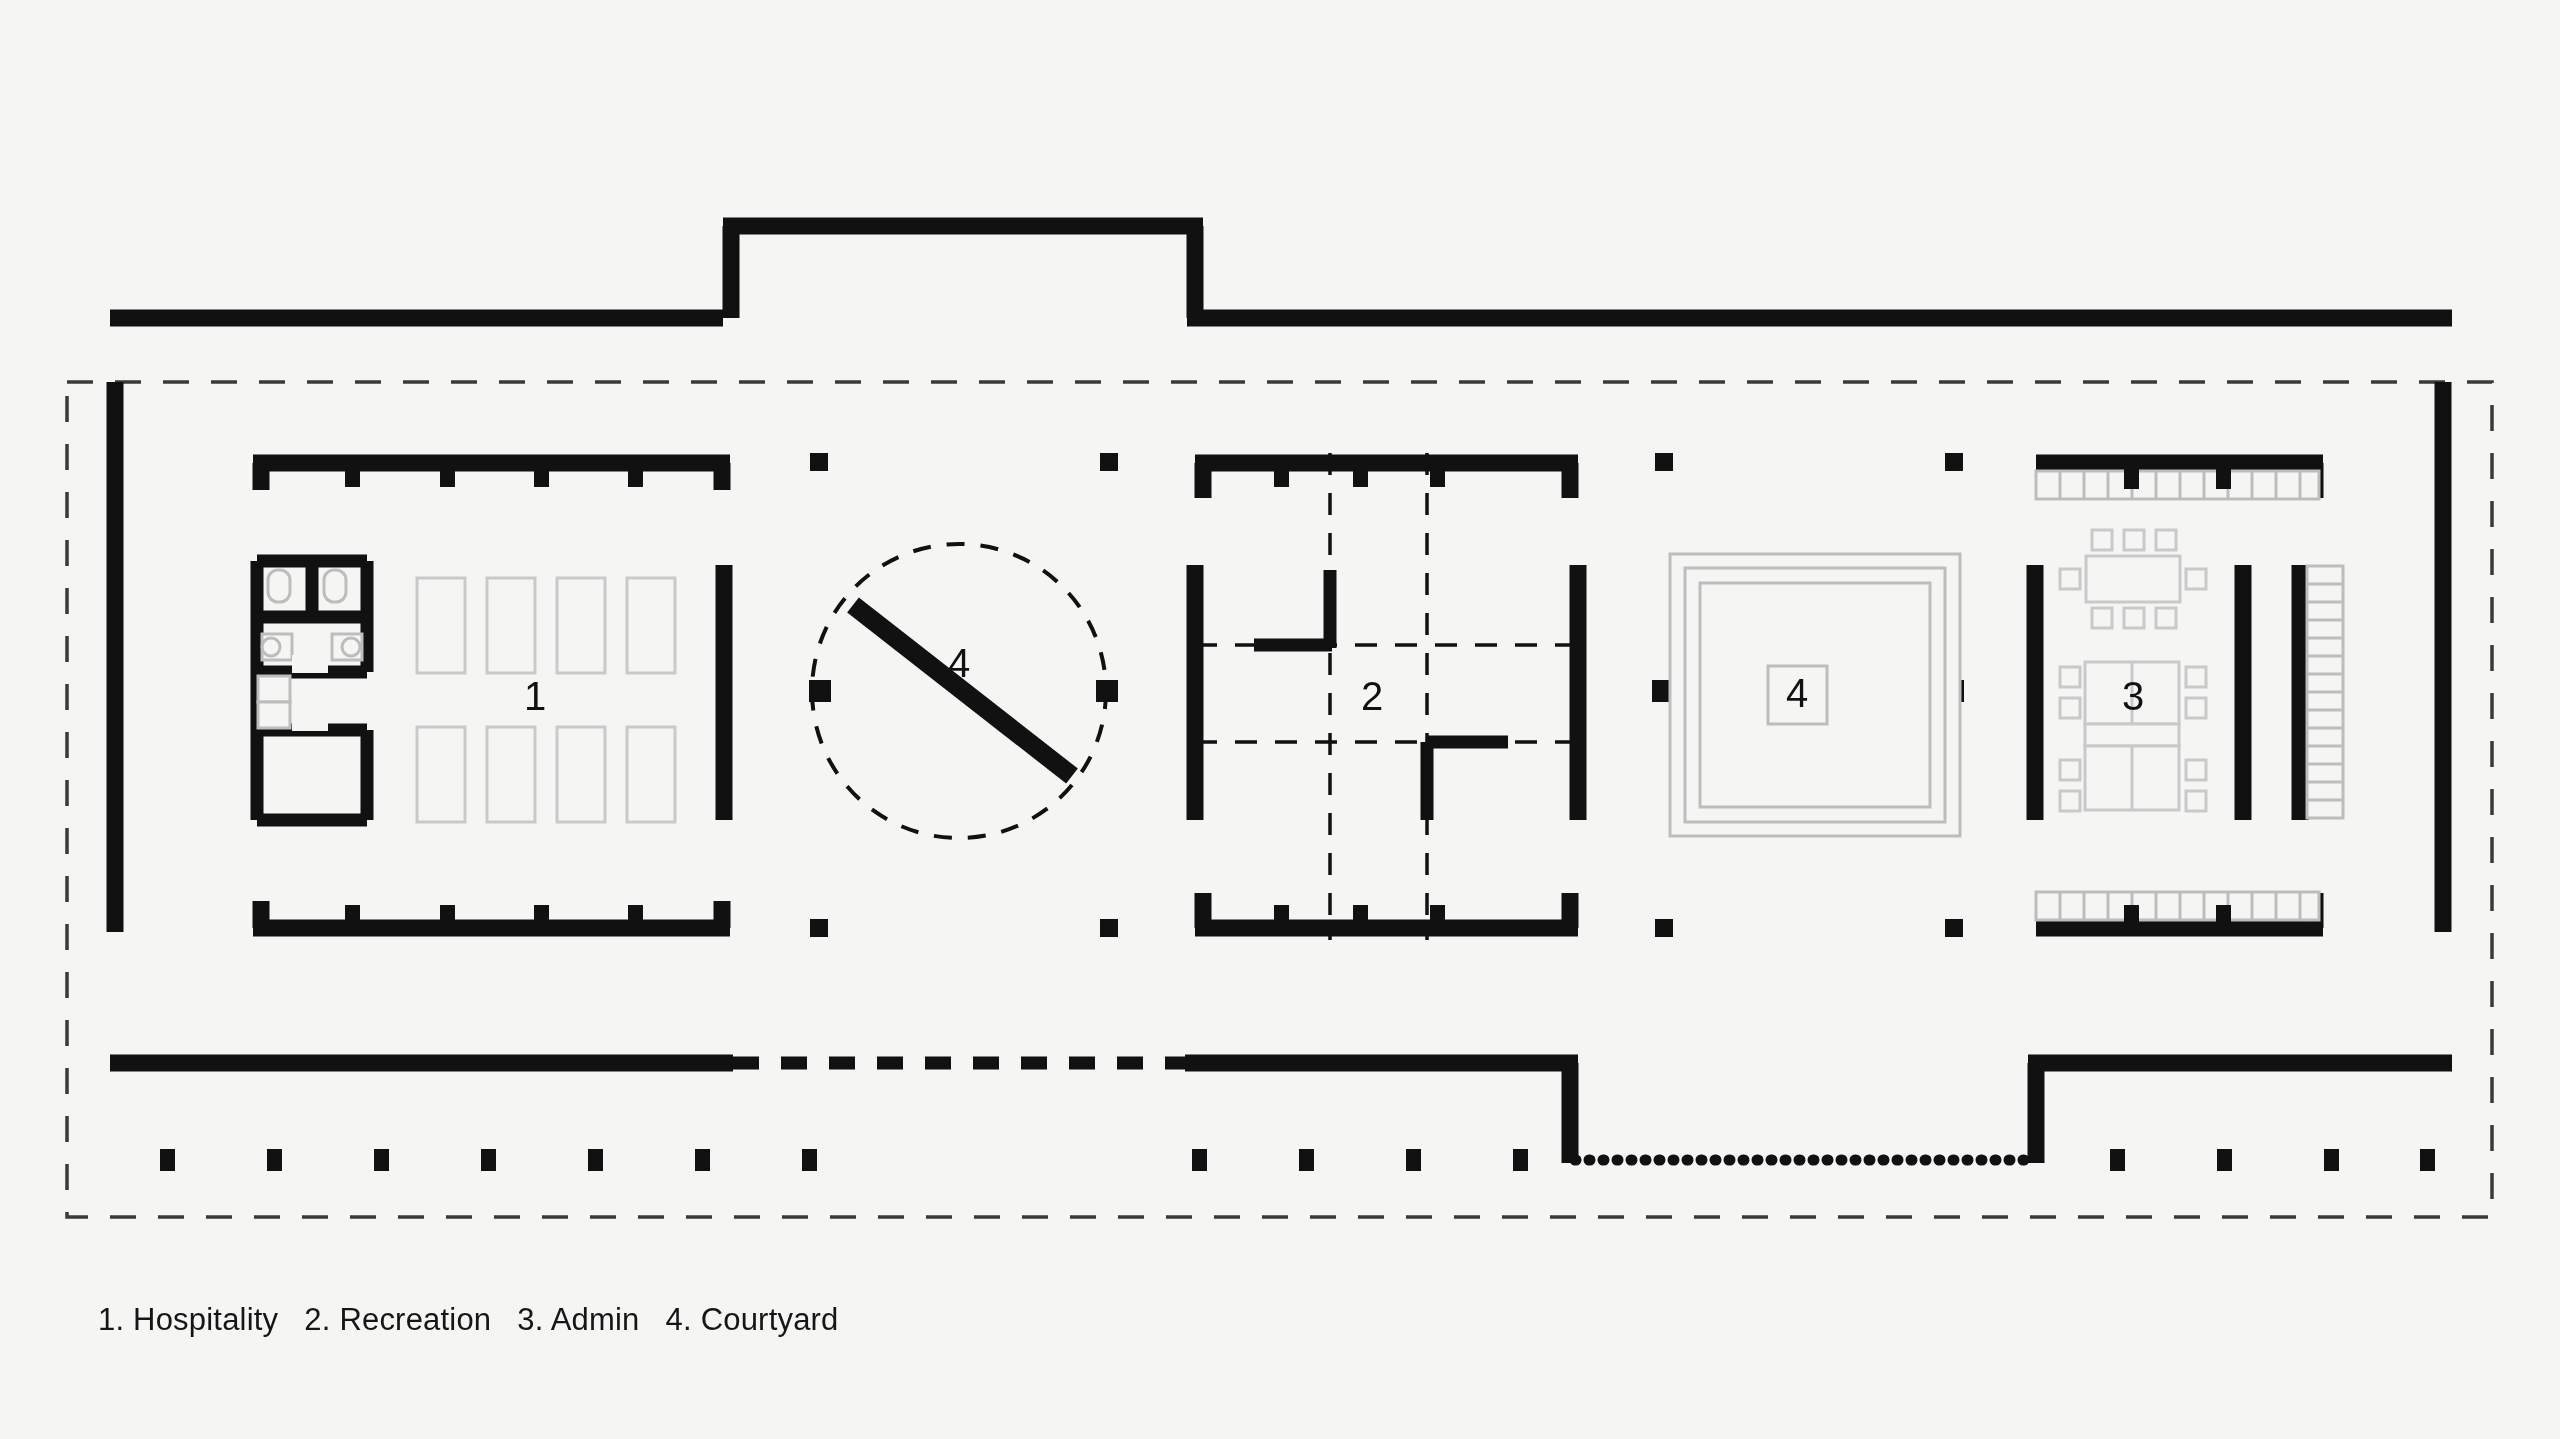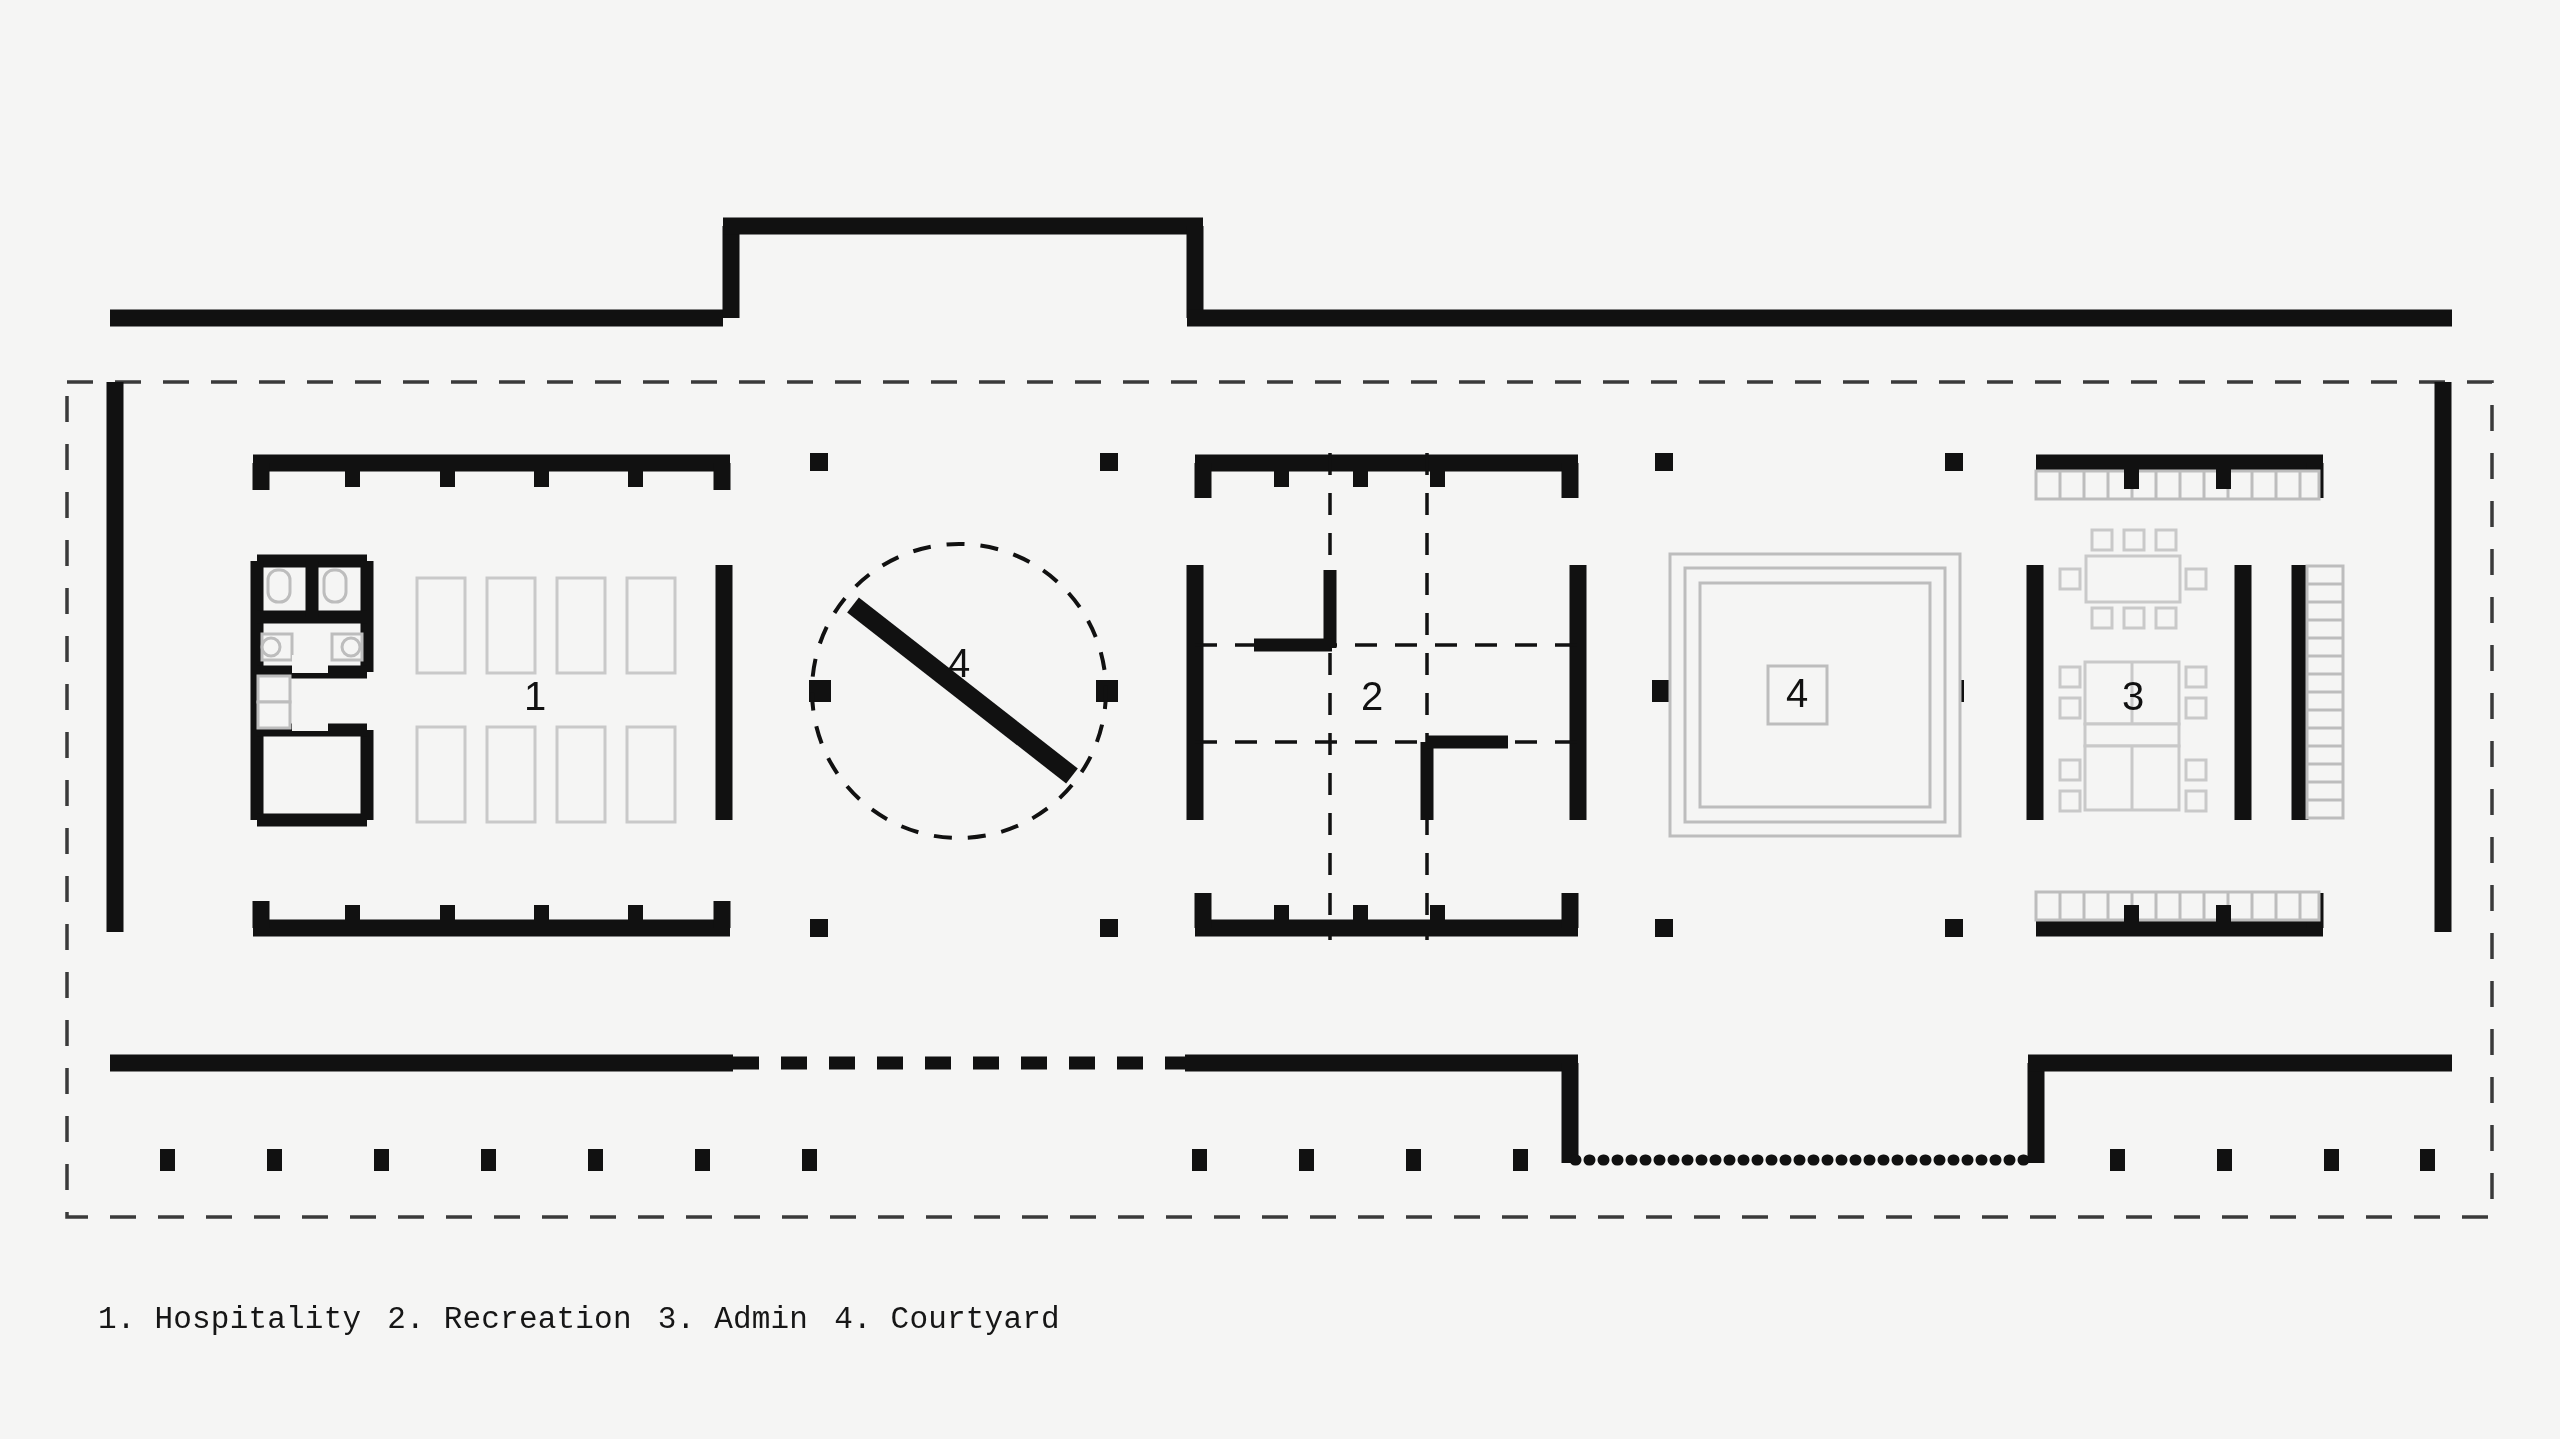--- a/index.html
+++ b/index.html
@@ -30,21 +30,21 @@
     display: block;
   }
   .legend-bar {
     position: absolute;
     left: 98px;
     top: 1302px;
     font-size: 31px;
     letter-spacing: 0.2px;
     color: #161616;
     white-space: nowrap;
-    font-family: Liberation Mono, monospace;
+    font-family: Liberation Sans, sans-serif;
   }
   .legend-entry {
     display: inline-block;
     margin-right: 26px;
   }
   .legend-num { display: inline; }
   .legend-label { display: inline; }
   text.zone-num {
     font-family: "Liberation Sans", sans-serif;
     font-size: 40px;

